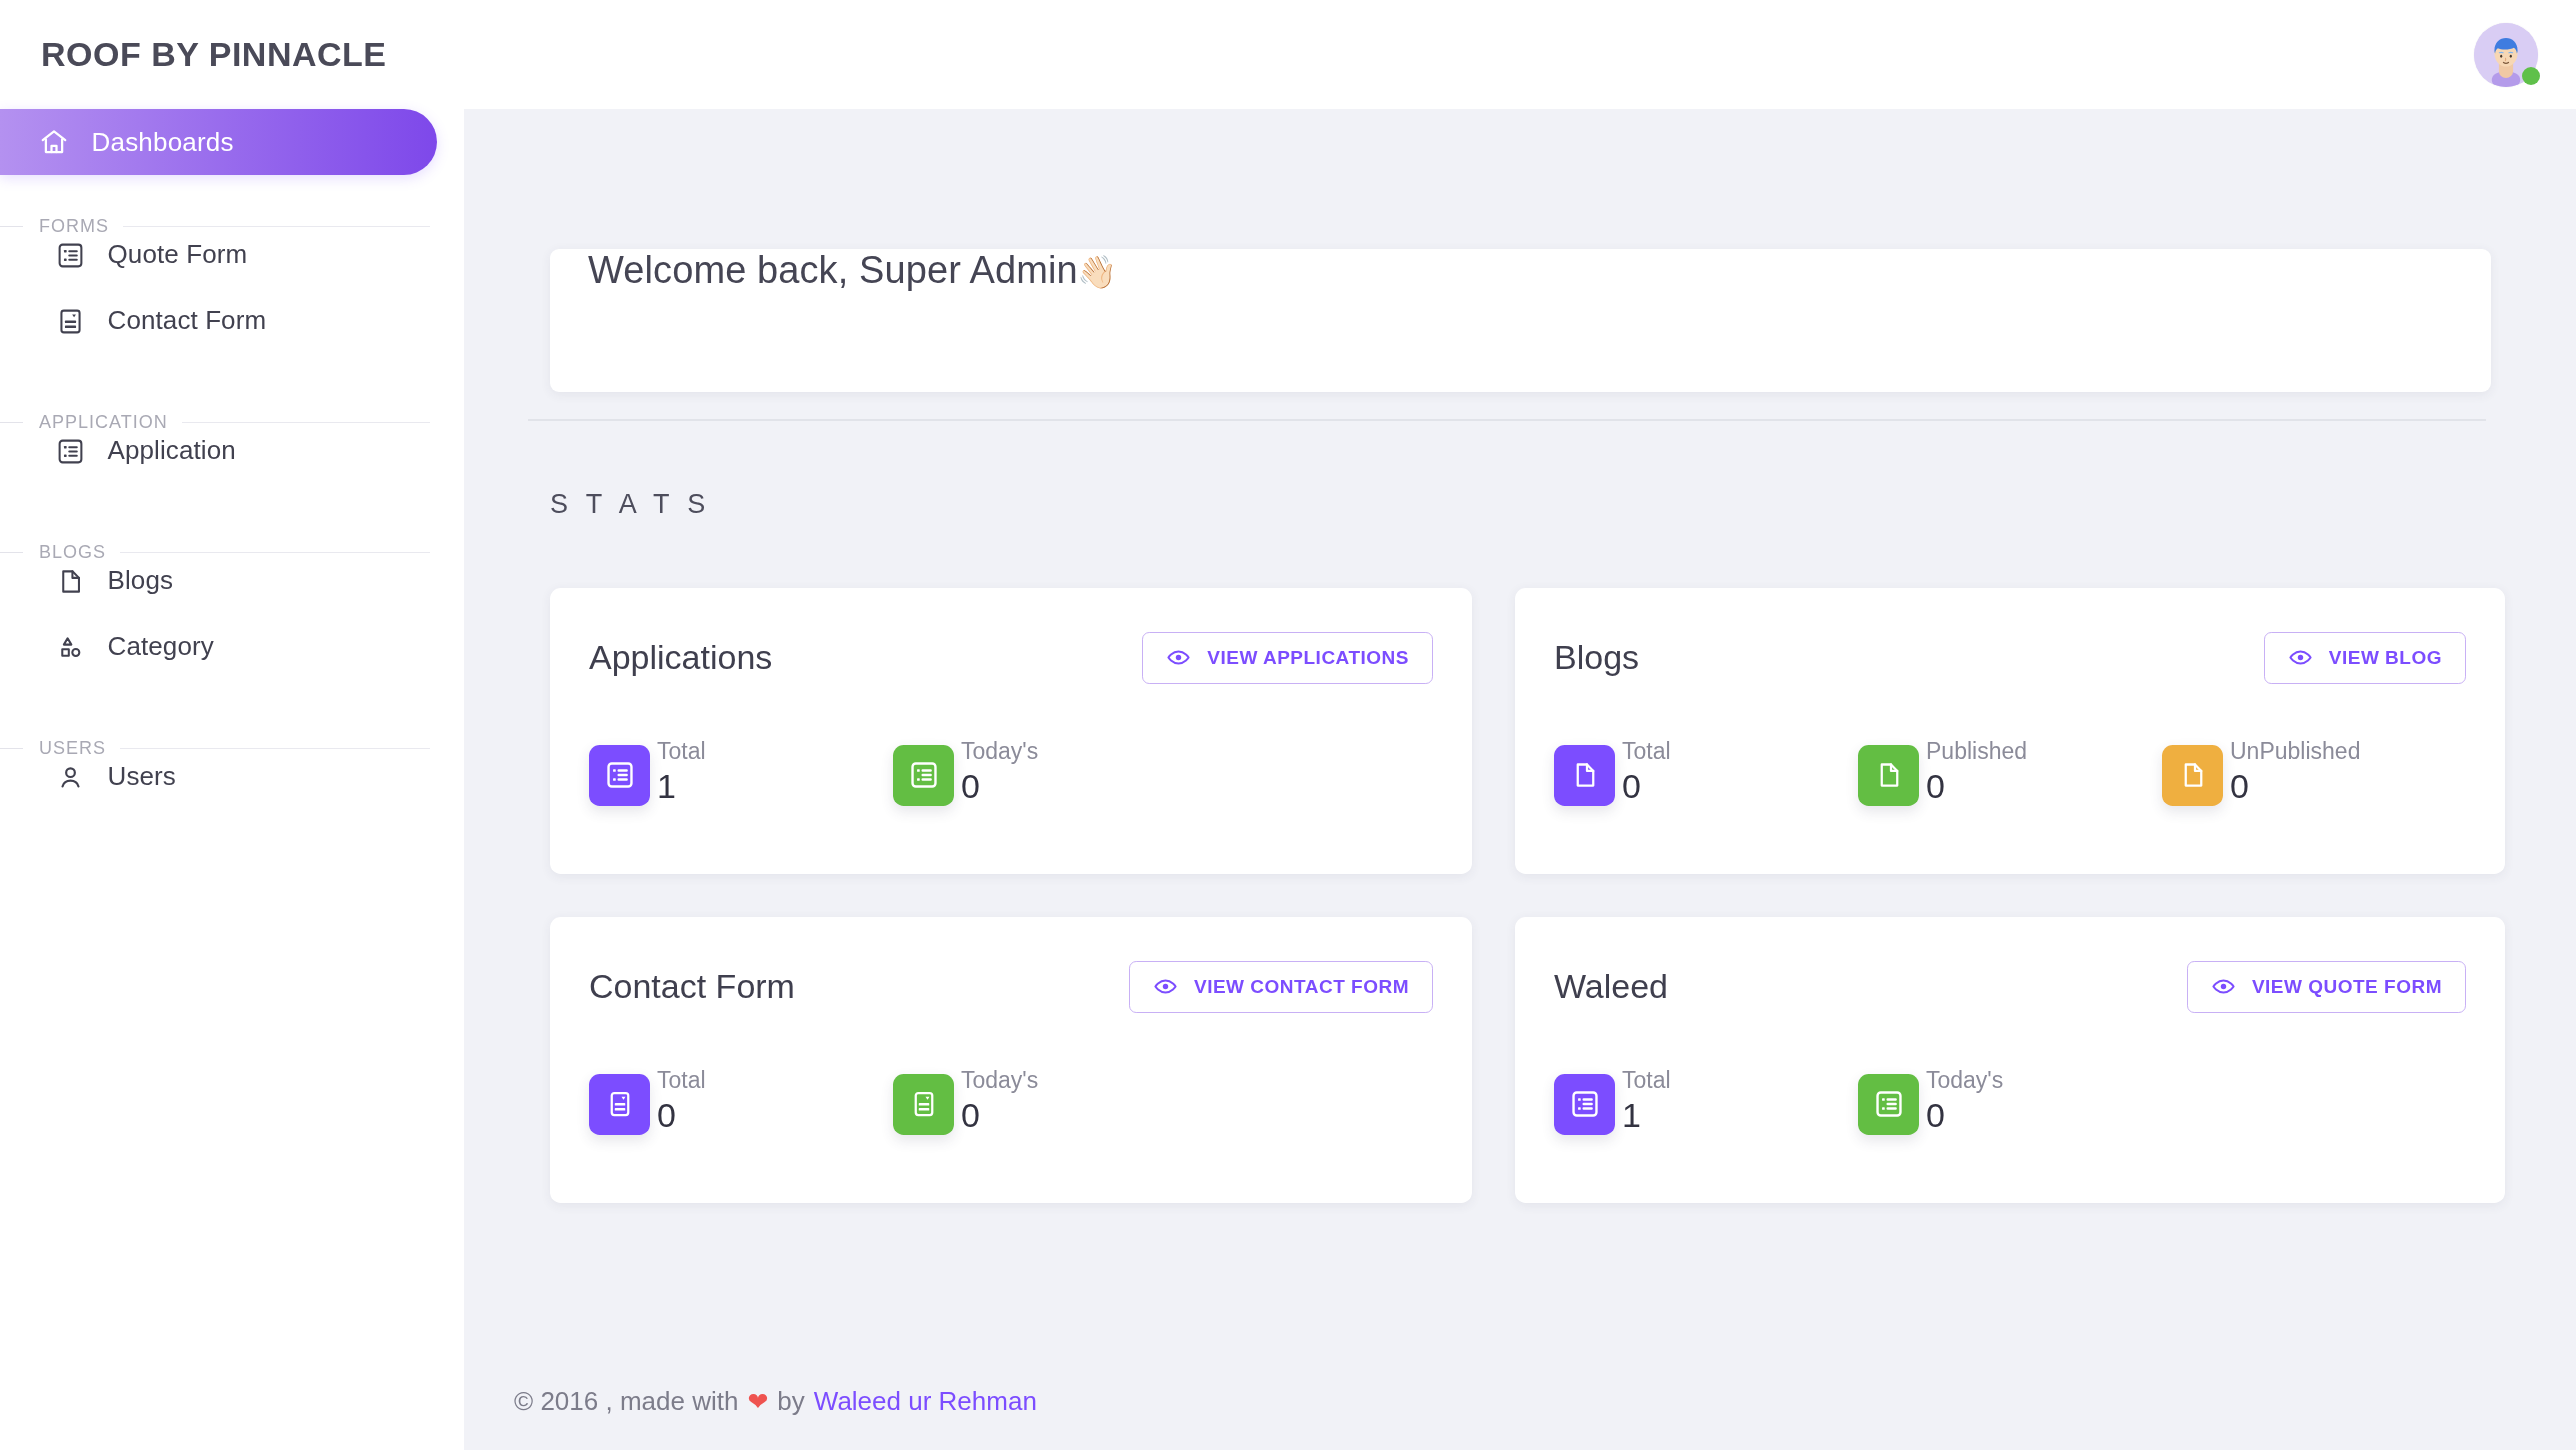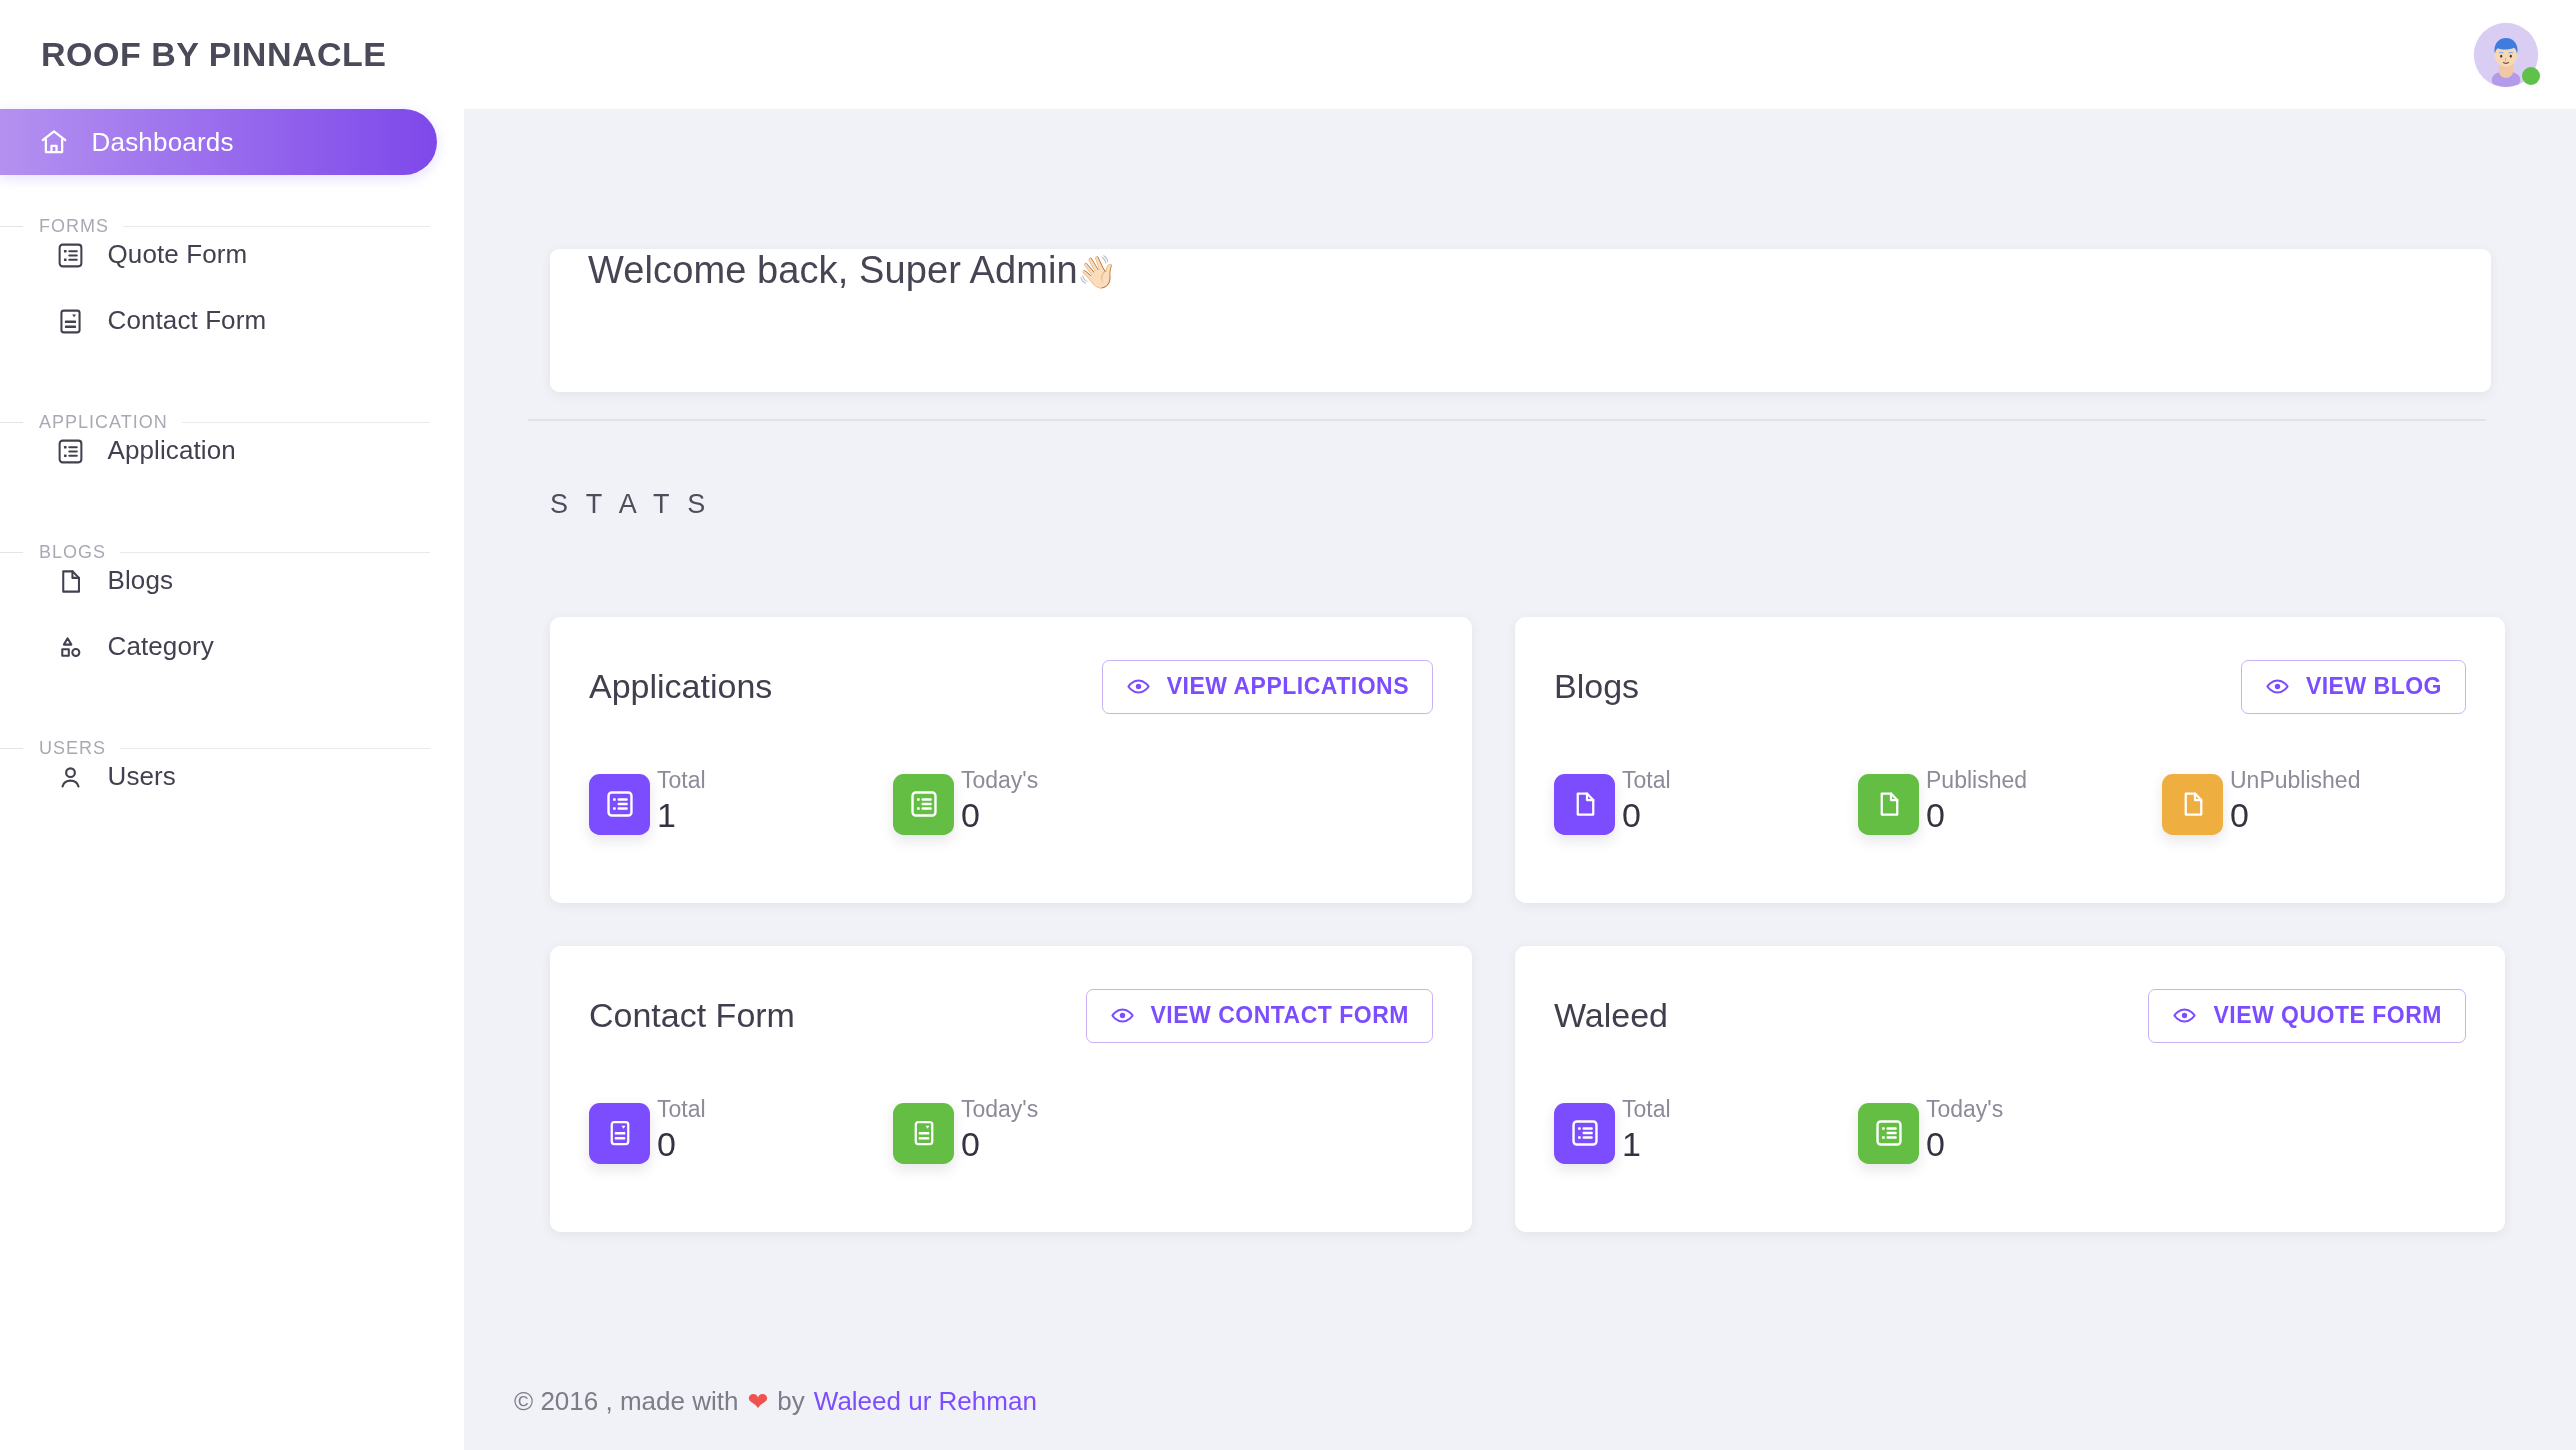--- a/index.html
+++ b/index.html
@@ -201,21 +201,20 @@
 
   
   .grid {
     position: absolute;
     left: 86px;
     top: 479px;
     width: 1955px;
     display: grid;
     grid-template-columns: 1fr 1fr;
     gap: 43px 43px;
-    margin-top: 29px;
   }
   .stat-card {
     background: #ffffff;
     border-radius: 10.7px;
     box-shadow: 0 2.7px 10.7px rgba(60,60,90,0.07);
     padding: 38px 39px 39px 39px;
     min-height: 286px;
     display: flex;
     flex-direction: column;
   }
@@ -231,21 +230,21 @@
     font-weight: 400;
   }
   .view-btn {
     display: inline-flex;
     align-items: center;
     gap: 16px;
     border: 1.8px solid #c8b0f5;
     border-radius: 7.2px;
     background: transparent;
     color: #7c4dff;
-    font-size: 23px;
+    font-size: 19px;
     font-weight: 600;
     letter-spacing: 0.5px;
     padding: 12.5px 23px;
     cursor: pointer;
     font-family: "Liberation Sans", sans-serif;
     white-space: nowrap;
   }
   .view-btn .eye { display:flex; }
 
   .metrics {

